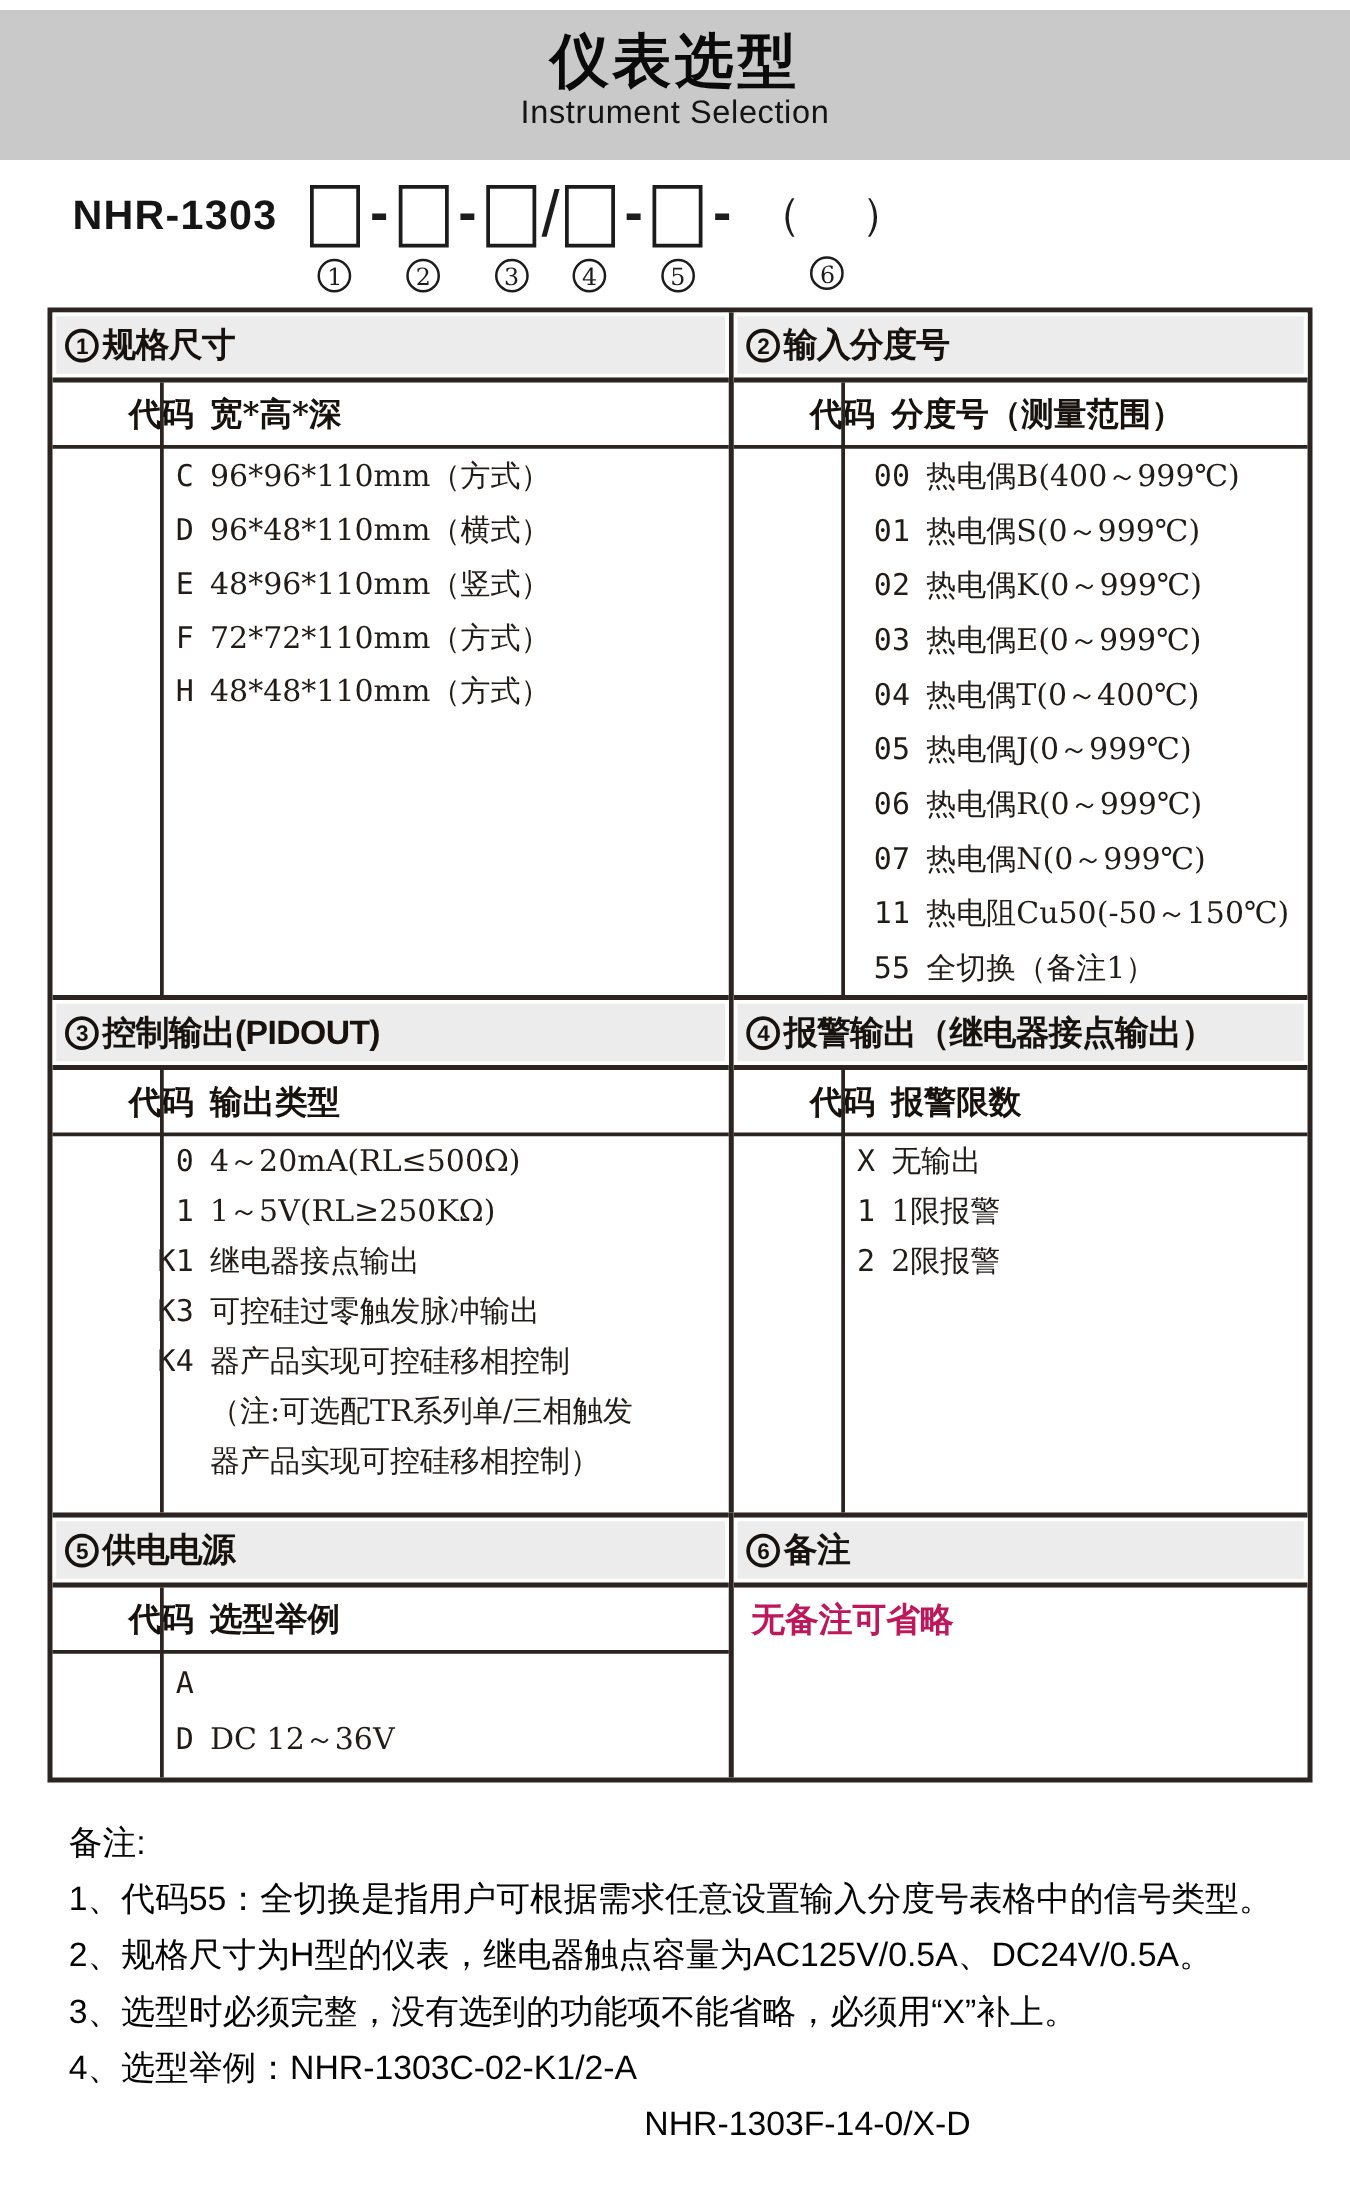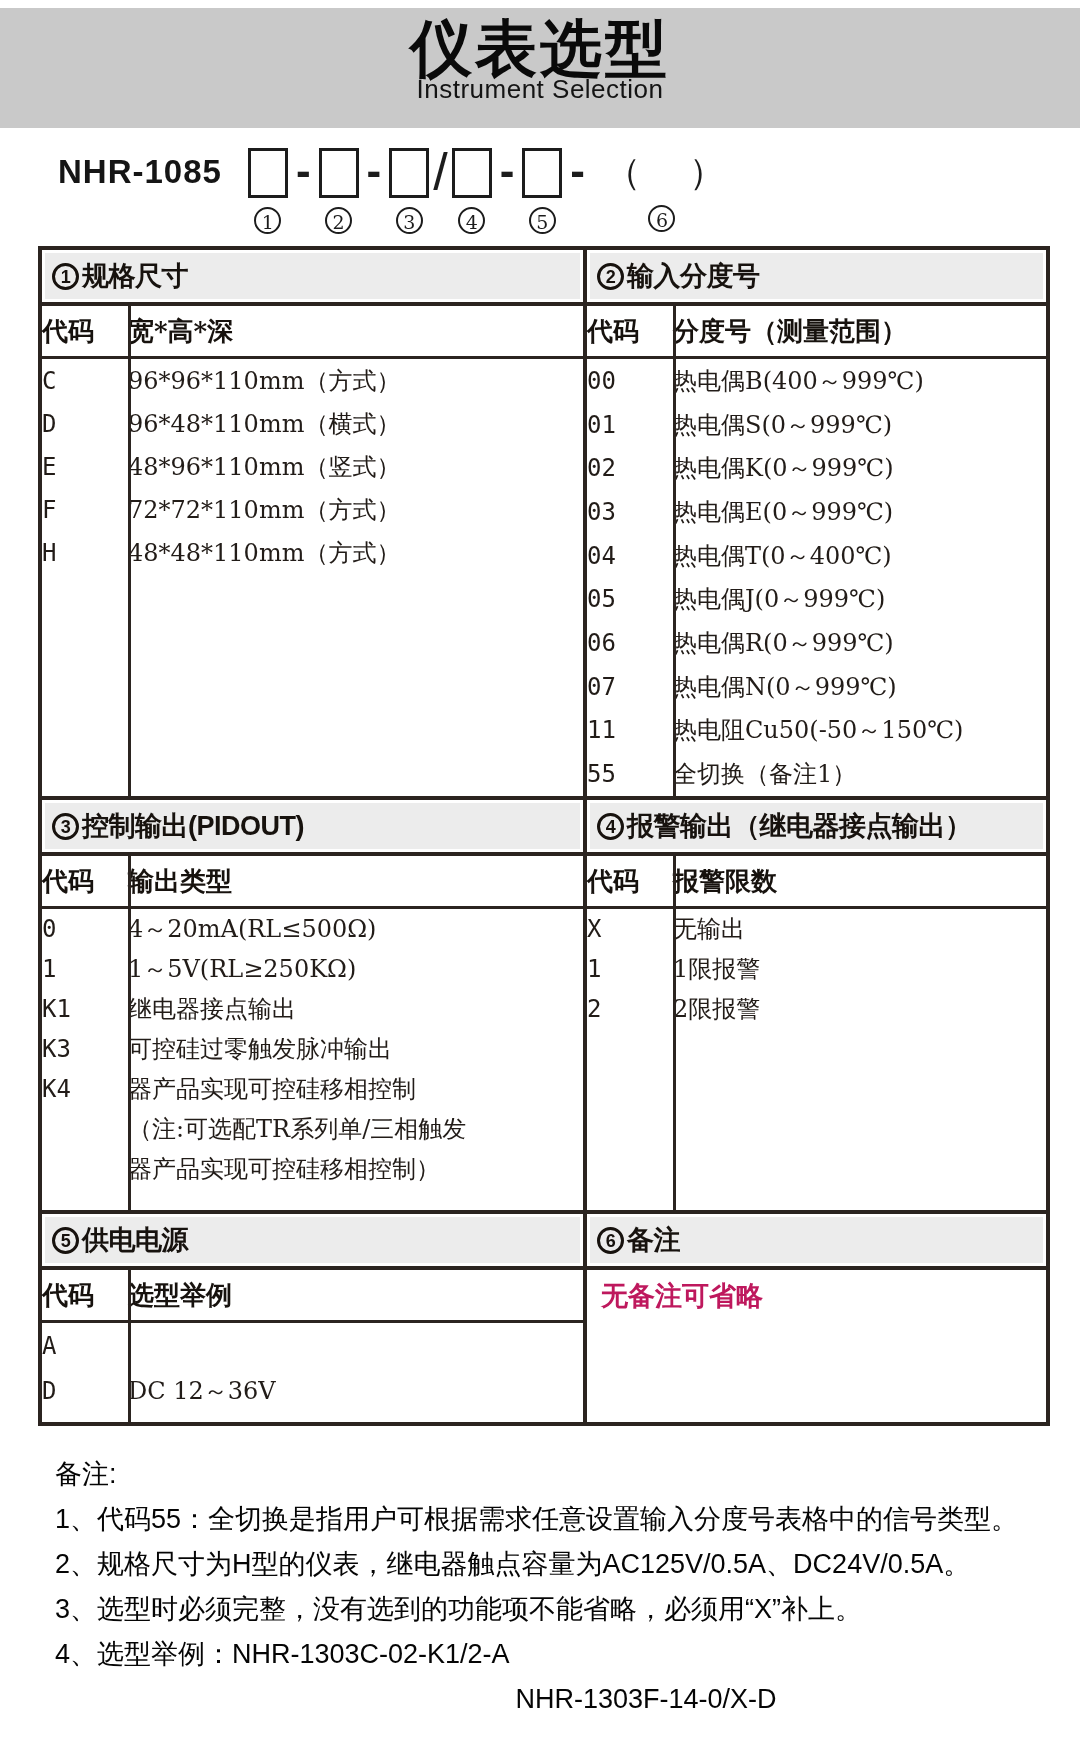--- a/index.html
+++ b/index.html
@@ -4,21 +4,21 @@
 <style>
   html,body{margin:0;padding:0;}
   body{
     width:1080px;height:1752px;position:relative;background:#ffffff;
     font-family:"DejaVu Serif","Liberation Serif",serif;
     color:#221c18;-webkit-font-smoothing:antialiased;
   }
   
   .banner{position:absolute;left:0;top:8px;width:1080px;height:120px;background:#c9c9c9;text-align:center;}
   .banner-title{
-    font-family:"Liberation Sans",sans-serif;font-weight:700;font-size:62px;
+    font-family:"Liberation Sans",sans-serif;font-weight:700;font-size:47px;
     letter-spacing:3px;color:#0a0a0a;padding-top:14px;line-height:54px;
   }
   .banner-sub{
     font-family:"Liberation Sans",sans-serif;font-size:26px;color:#141414;line-height:26px;letter-spacing:.5px;
   }
   
   .model-row{position:absolute;left:58px;top:148px;display:flex;align-items:flex-start;}
   .model-prefix{
     font-family:"Liberation Sans",sans-serif;font-weight:700;font-size:33px;
     line-height:48px;letter-spacing:1px;margin-right:26px;color:#151515;
@@ -53,48 +53,48 @@
   .sec-grid.divided::before{
     content:"";position:absolute;left:86px;top:0;bottom:0;width:3px;background:#2b2420;
   }
   .band1 .sec-grid{height:490px;}
   .band2 .sec-grid{height:354px;}
   .band3 .sec-grid{height:152px;}
   .colhead{
     display:flex;align-items:center;height:50px;border-bottom:3px solid #2b2420;
     font-weight:700;font-size:26px;color:#17120e;flex-shrink:0;
   }
-  .cell-code{width:73px;text-align:left;flex-shrink:0;box-sizing:border-box;
-    font-family:"DejaVu Sans Mono","Liberation Mono",monospace;}
+  .cell-code{width:73px;text-align:right;flex-shrink:0;box-sizing:border-box;
+    font-family:"DejaVu Sans Mono","Liberation Mono",monospace;margin-left:40px;}
   .colhead .cell-code{font-family:"DejaVu Serif","Liberation Serif",serif;}
   .cell-val{flex:1;padding-left:13px;min-width:0;white-space:nowrap;}
   .sec-body{display:flex;flex-direction:column;flex:1;}
   .trow{display:flex;align-items:center;font-size:24px;color:#221c18;flex-shrink:0;}
   .band1 .half-l .trow{height:43px;}
-  .band1 .half-r .trow{flex:1;}
+  .band1 .half-r .trow{flex:1;padding-left:28px;}
   .band2 .trow{height:40px;}
   .band3 .trow{height:45px;}
   .sec-free{padding:8px 0 0 14px;font-size:27px;font-weight:700;color:#be185d;}
   
   .footnotes{
     position:absolute;left:55px;top:1452px;width:990px;
     font-family:"Liberation Sans",sans-serif;font-weight:400;color:#050505;font-size:27px;line-height:45px;
   }
   .footnote-example2{padding-left:192px;text-align:center;}
 </style>
 </head>
 <body>
 
 <div class="banner">
   <div class="banner-title">仪表选型</div>
   <div class="banner-sub">Instrument Selection</div>
 </div>
 
 <div class="model-row">
-  <div class="model-prefix">NHR-1085</div>
+  <div class="model-prefix">NHR-1303</div>
   <div class="munit">
     <div class="mbox"></div>
     <div class="pos-badge">1</div>
   </div>
   <div class="msep">-</div>
   <div class="munit">
     <div class="mbox"></div>
     <div class="pos-badge">2</div>
   </div>
   <div class="msep">-</div>

